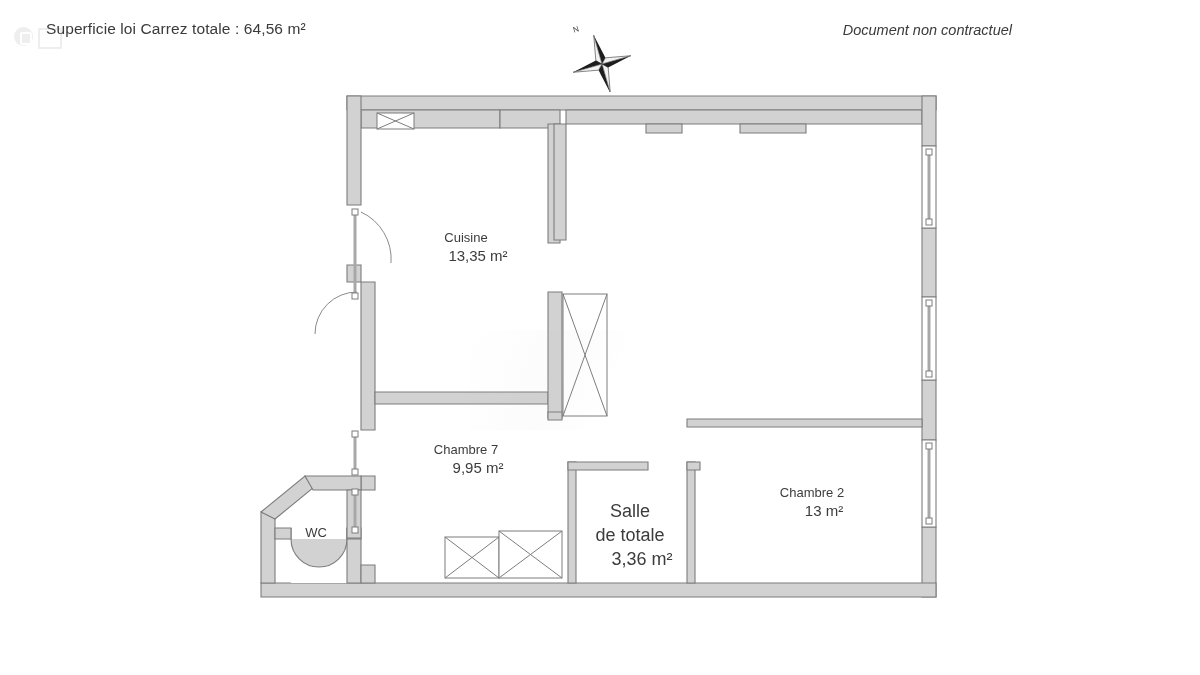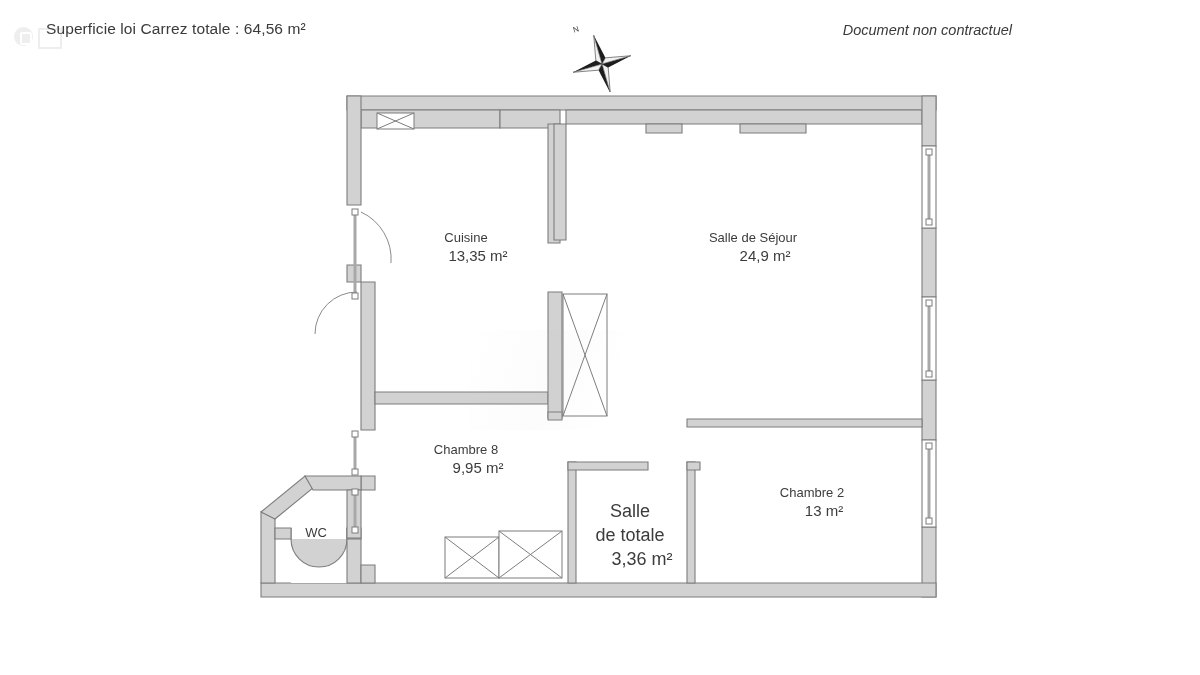--- a/index.html
+++ b/index.html
@@ -323,27 +323,23 @@
 
   </svg>
 
   <div class="plan-watermark"></div>
 
   <div class="room-label" style="left:466px; top:229px;">
     <div class="rl-name">Cuisine</div>
     <div class="rl-area">13,35 m²</div>
   </div>
 
-  <div class="room-label" style="left:753px; top:229px;">
-    <div class="rl-name">Salle de Séjour</div>
-    <div class="rl-area">24,9 m²</div>
-  </div>
 
   <div class="room-label" style="left:466px; top:441px;">
-    <div class="rl-name">Chambre 8</div>
+    <div class="rl-name">Chambre 7</div>
     <div class="rl-area">9,95 m²</div>
   </div>
 
   <div class="room-label" style="left:812px; top:484px;">
     <div class="rl-name">Chambre 2</div>
     <div class="rl-area">13 m²</div>
   </div>
 
   <div class="room-label small" style="left:630px; top:500px;">
     <div class="rl-name">Salle</div>

